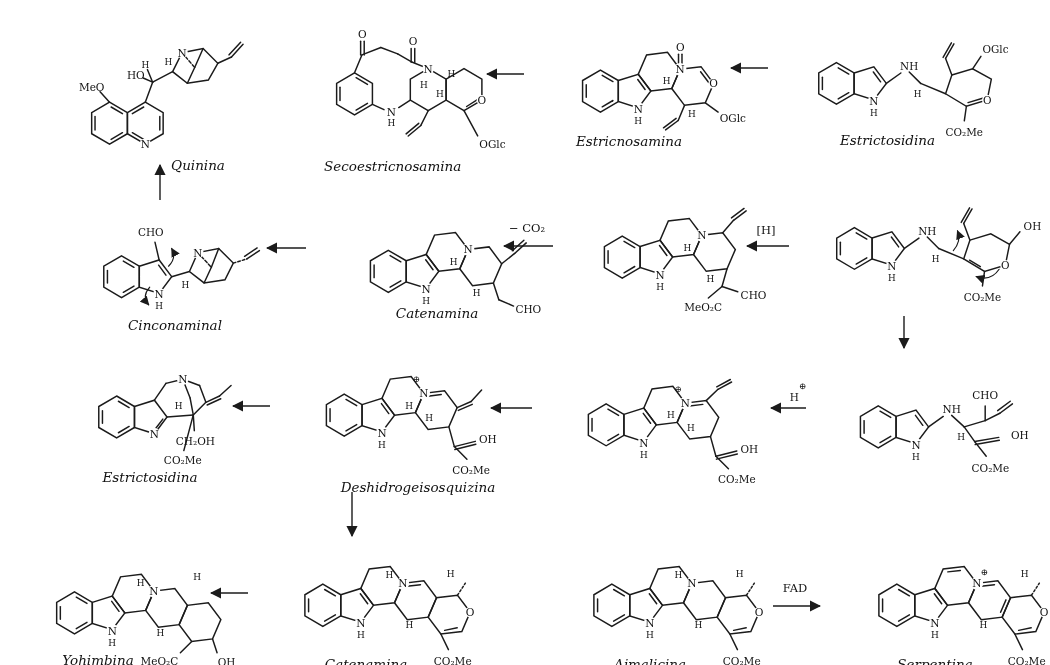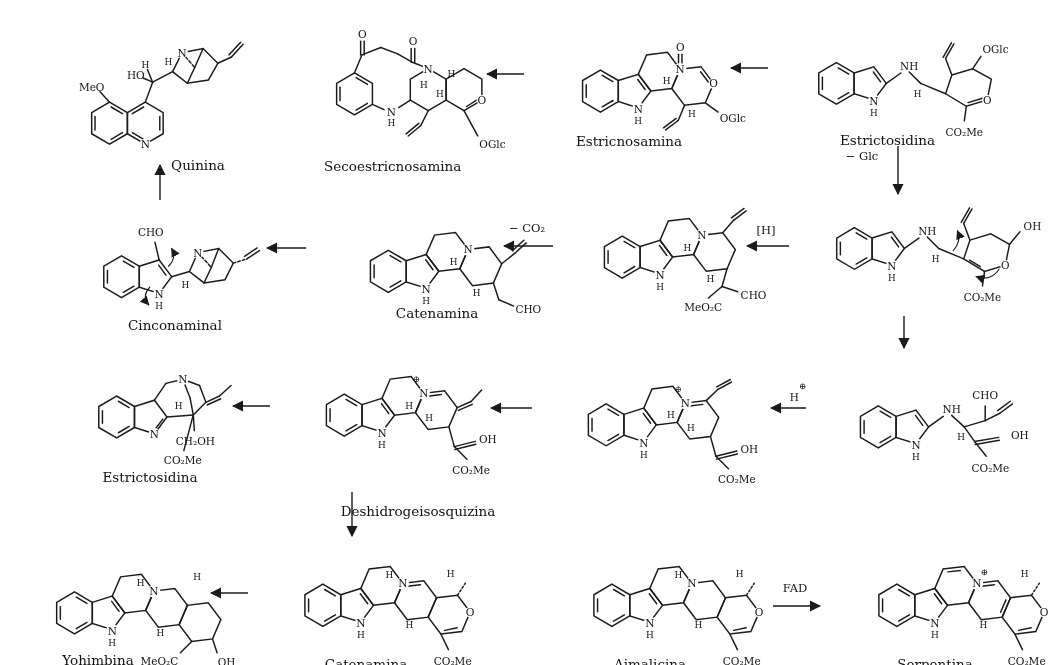--- a/index.html
+++ b/index.html
@@ -5,21 +5,21 @@
   html,body{margin:0;padding:0;background:#fff;}
   #canvas{position:relative;width:1050px;height:665px;background:#fff;overflow:hidden;
           font-family:"DejaVu Serif","Liberation Serif",serif;color:#111;}
   .compound{position:absolute;}
   .mol{display:block;overflow:visible;}
   .mol line,.mol polygon,.mol path{stroke:#1b1b1b;stroke-width:1.4;fill:none;stroke-linecap:round;}
   .mol path.carrow{stroke-width:1.1;}
   .mol .mask{fill:#fff;stroke:none;}
   .mol text{fill:#111;font:10px "DejaVu Serif","Liberation Serif",serif;text-anchor:middle;dominant-baseline:central;stroke:none;}
   .mol text.sm{font-size:8.5px;}
-  .cname{position:absolute;font-size:13.5px;text-align:center;white-space:nowrap;line-height:1.15;}
+  .cname{position:absolute;font-size:13.5px;text-align:center;white-space:nowrap;line-height:1.15;font-style:italic;}
   .arrow{position:absolute;}
   .arrow line{stroke:#1b1b1b;stroke-width:1.4;}
   .arrow text{fill:#111;font:11.5px "DejaVu Serif","Liberation Serif",serif;text-anchor:middle;dominant-baseline:central;}
   #defs-svg{position:absolute;width:0;height:0;}
 </style>
 </head>
 <body>
 
 <div id="canvas">
 
@@ -327,21 +327,21 @@
         <circle class="mask" cx="61" cy="76" r="5.5"></circle>
     <text class="sm" x="94" y="26">⊕</text>
     <text x="100.8" y="39.2">N</text>
     <text x="61" y="77">N</text>
     <text class="sm" x="61" y="88.5">H</text>
     <text x="162" y="83">OH</text>
     <text x="146" y="112">CO₂Me</text>
     <text class="sm" x="87" y="51">H</text>
     <text class="sm" x="106" y="63">H</text>
   </svg>
-  <figcaption class="cname" style="left:0px;top:128px;width:200px;margin-top:24px;">Deshidrogeisosquizina</figcaption>
+  <figcaption class="cname" style="left:0px;top:128px;width:200px;">Deshidrogeisosquizina</figcaption>
 </figure>
 
 <figure class="compound" style="left:540px;top:346px;width:230px;">
   <svg class="mol" viewBox="0 0 220 126" width="230" height="132">
     <use href="#g-benz"></use>
     <use href="#g-pyr"></use>
     <use href="#g-ringC"></use>
     <use href="#g-ringD"></use>
     <line x1="104.8" y1="42" x2="117.5" y2="40.4"></line>
     <line x1="120.7" y1="36.8" x2="132" y2="26"></line>
@@ -499,26 +499,20 @@
         <line x1="42" y1="8" x2="5" y2="8" marker-end="url(#ah)"></line>
       </svg>
 </div>
 
 <div class="arrow" style="left:482px;top:66px;">
   <svg width="46" height="16">
         <line x1="42" y1="8" x2="5" y2="8" marker-end="url(#ah)"></line>
       </svg>
 </div>
 
-<div class="arrow" style="left:846px;top:142px;">
-  <svg width="70" height="60">
-    <text x="16" y="14">− Glc</text>
-    <line x1="52" y1="4" x2="52" y2="52" marker-end="url(#ah)"></line>
-  </svg>
-</div>
 
 <div class="arrow" style="left:742px;top:220px;">
   <svg width="52" height="34">
     <text x="24" y="10">[H]</text>
     <line x1="47" y1="26" x2="5" y2="26" marker-end="url(#ah)"></line>
   </svg>
 </div>
 
 <div class="arrow" style="left:498px;top:218px;">
   <svg width="60" height="36">

